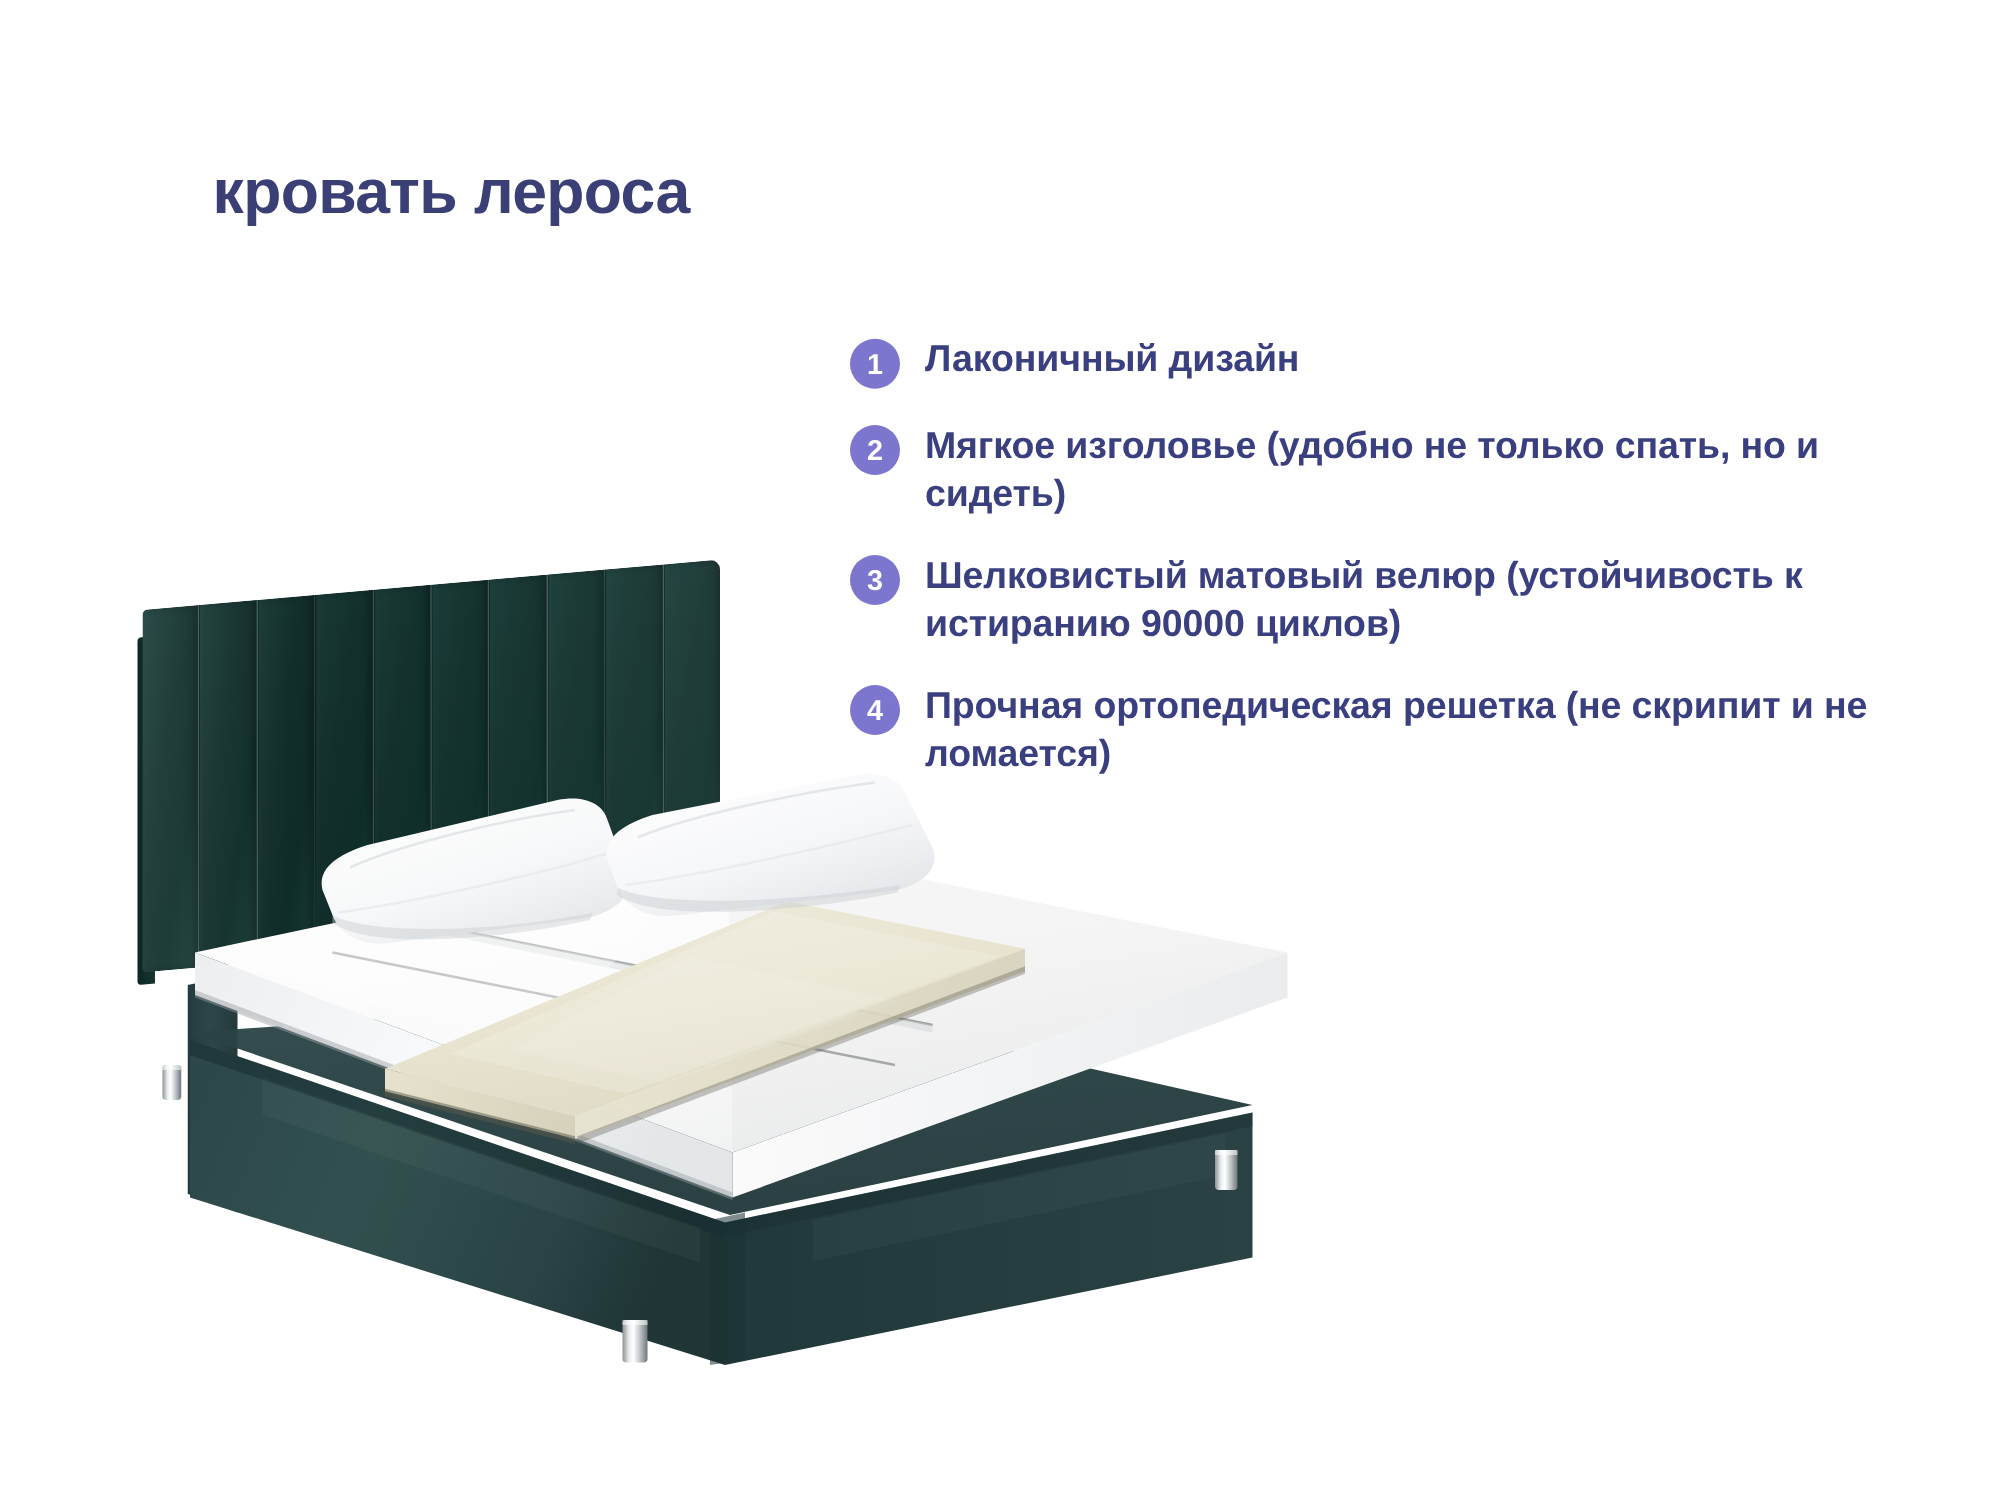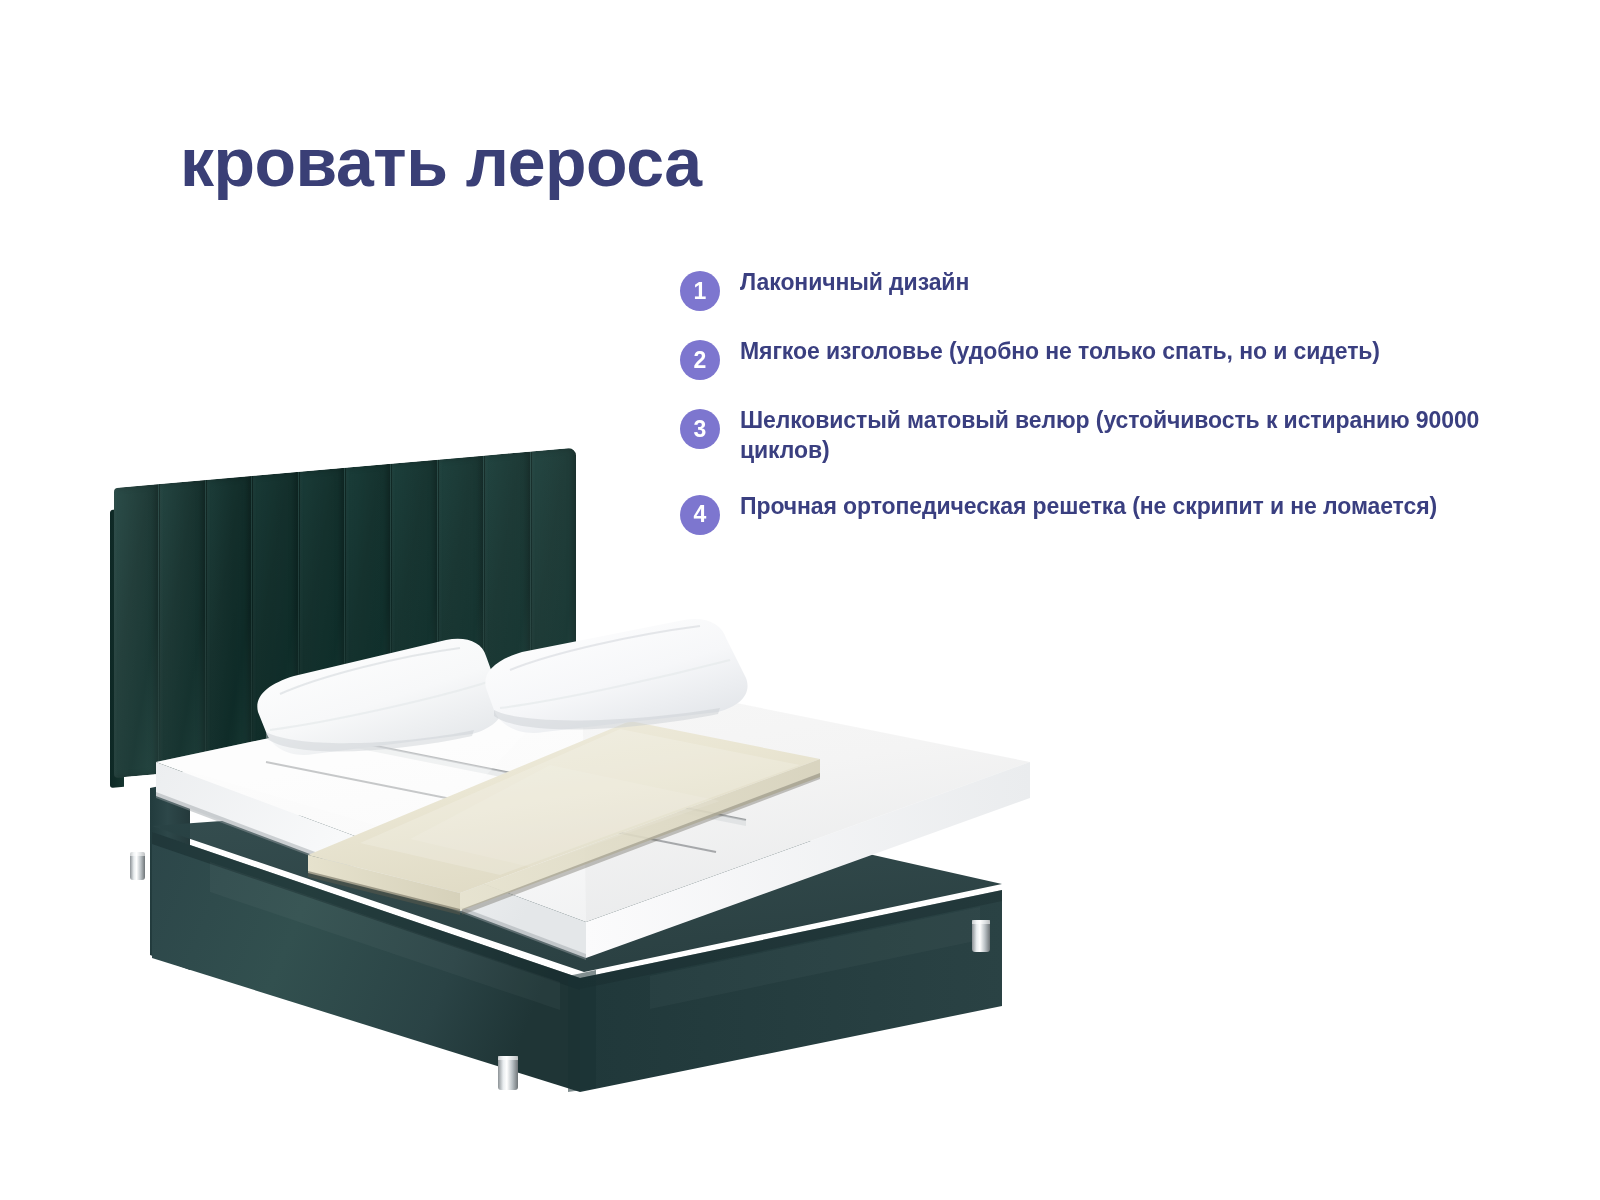--- a/index.html
+++ b/index.html
@@ -12,23 +12,23 @@
     width: 1600px;
     height: 1200px;
     background: #ffffff;
     overflow: hidden;
     font-family: "Liberation Sans", "DejaVu Sans", sans-serif;
   }
 
   
   #page-title {
     position: absolute;
-    left: 180px;
+    left: 170px;
     top: 128px;
-    font-size: 68px;
+    font-size: 50px;
     font-weight: 700;
     letter-spacing: -0.5px;
     color: #3a3f76;
     line-height: 1.0;
     white-space: nowrap;
   }
 
   
   #feature-list {
     position: absolute;
@@ -51,21 +51,21 @@
     font-size: 23px;
     font-weight: 700;
     display: flex;
     align-items: center;
     justify-content: center;
     margin-top: 3px;
     margin-right: 20px;
     user-select: none;
   }
   .feature-text {
-    font-size: 23px;
+    font-size: 30px;
     font-weight: 700;
     color: #3a3f80;
     line-height: 1.30;
     letter-spacing: -0.1px;
     max-width: 760px;
   }
 
   
   #bed-figure {
     position: absolute;

